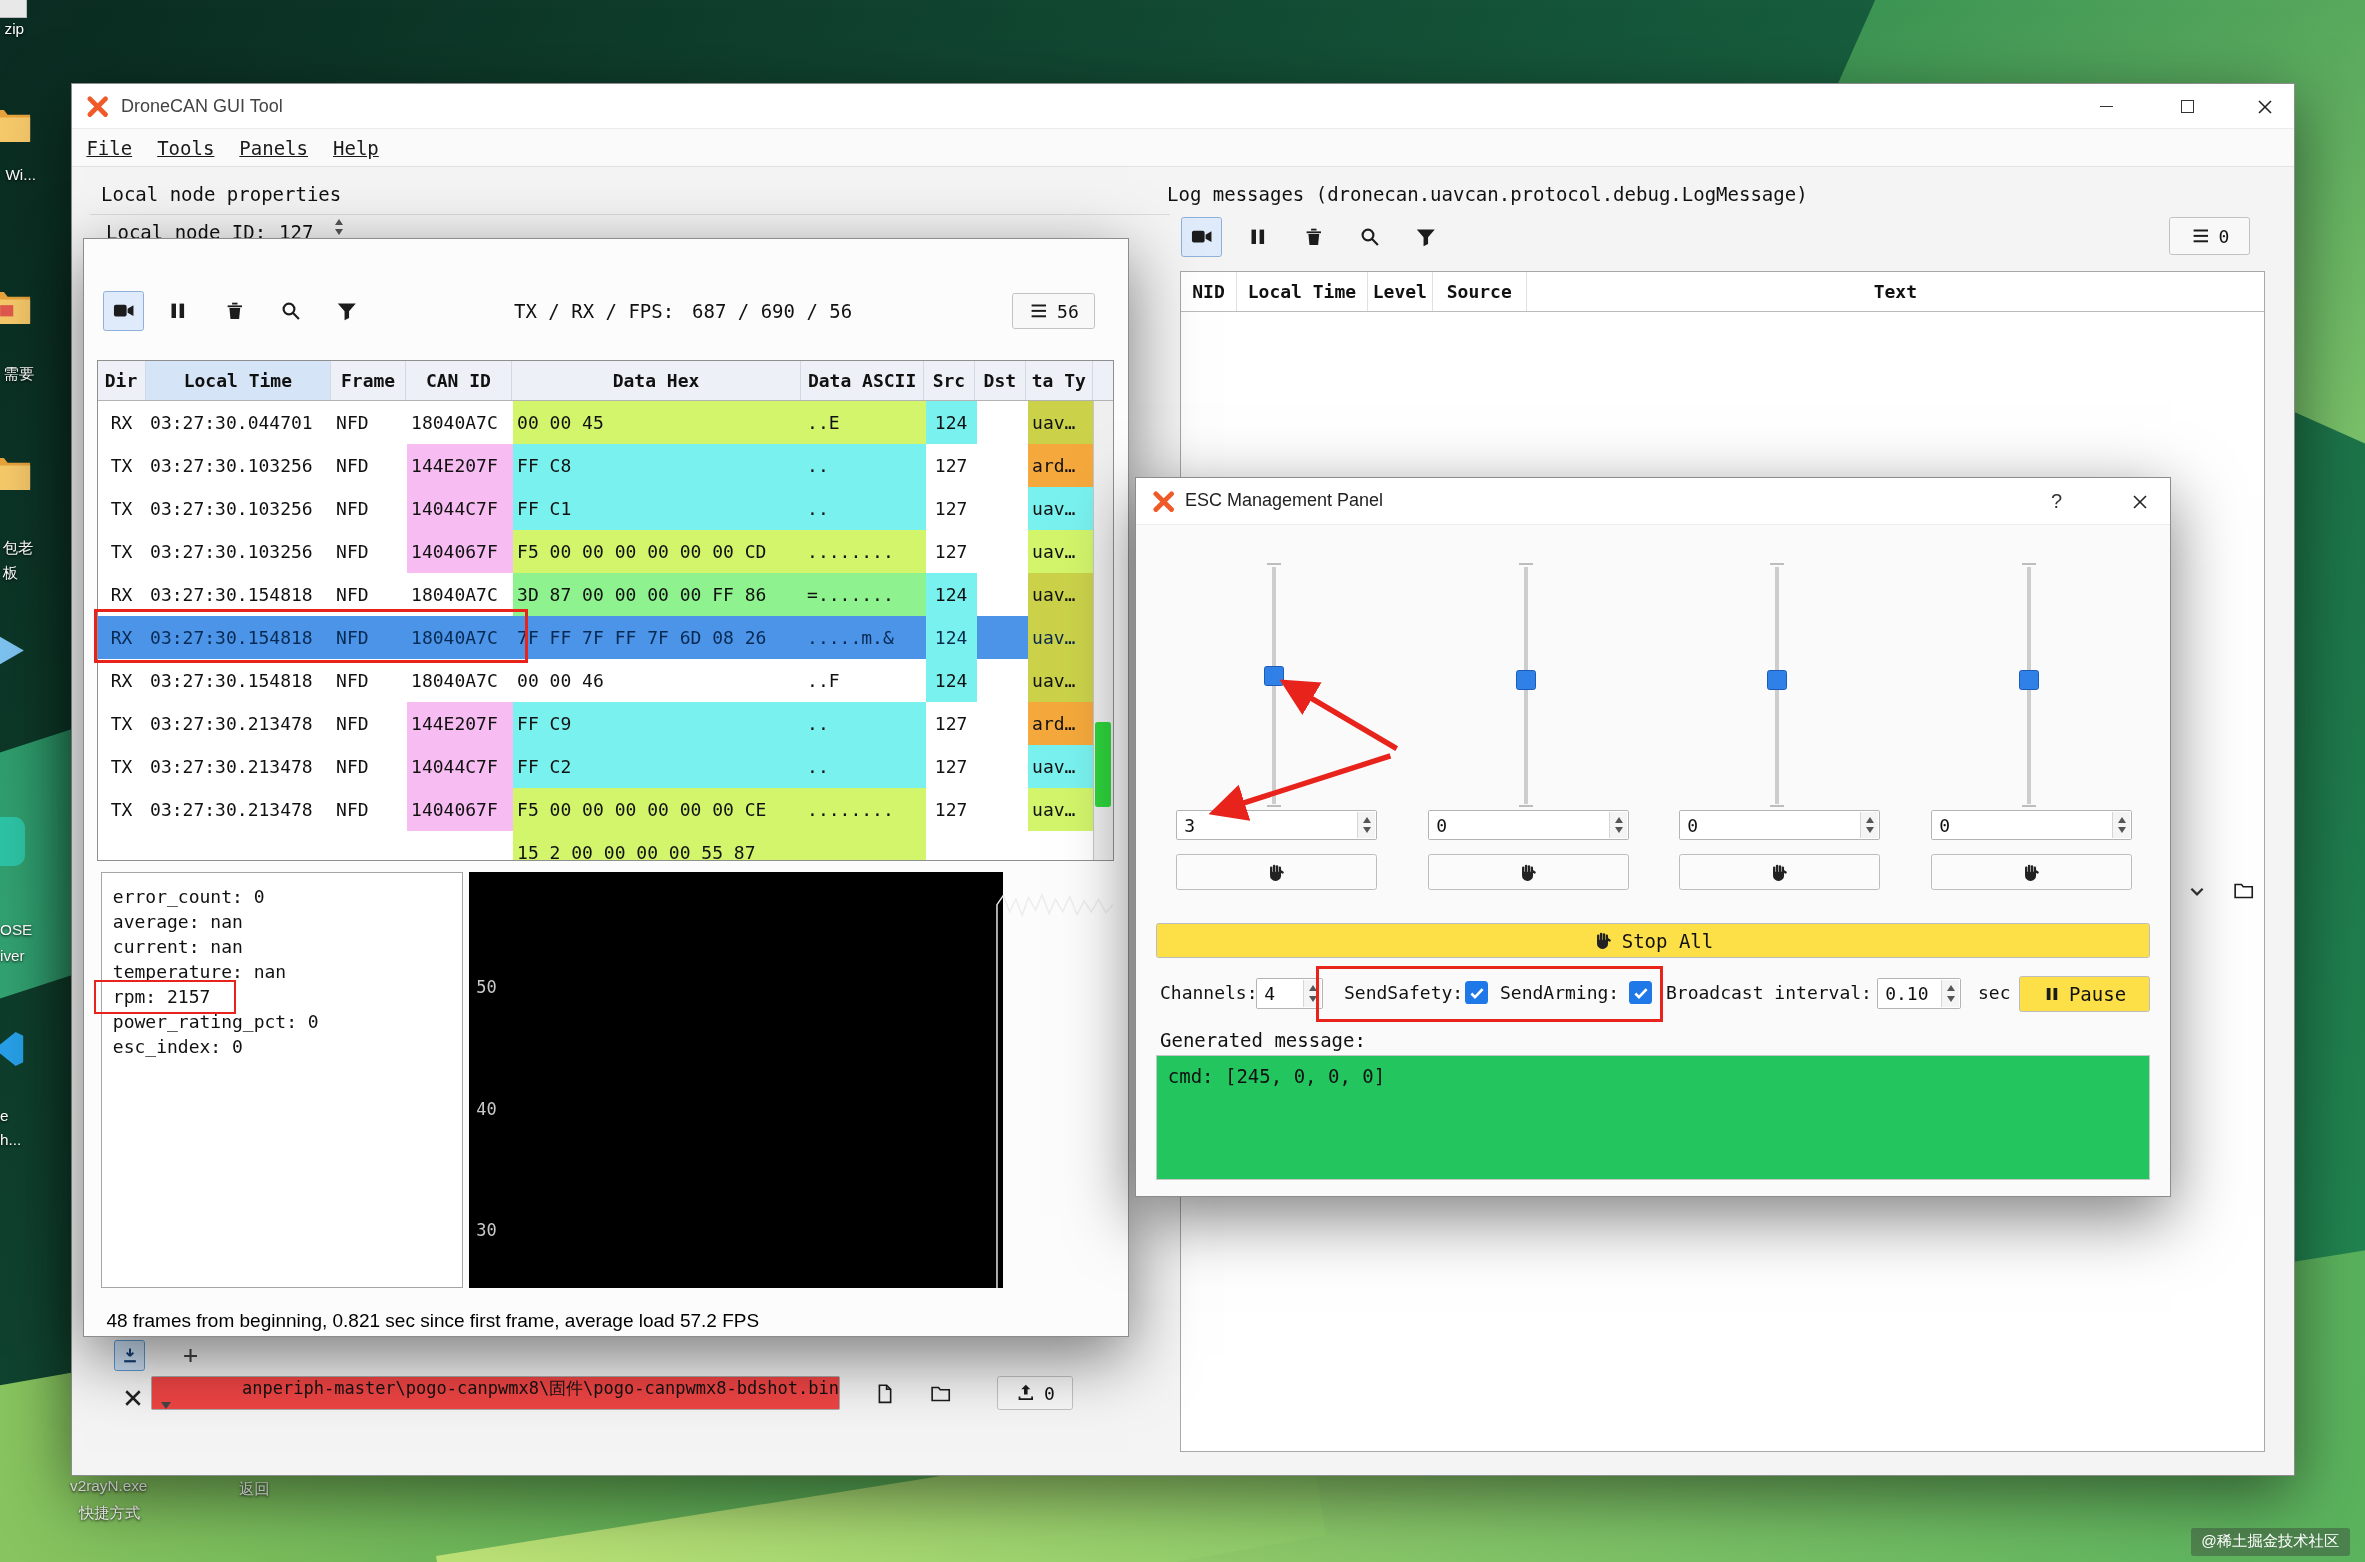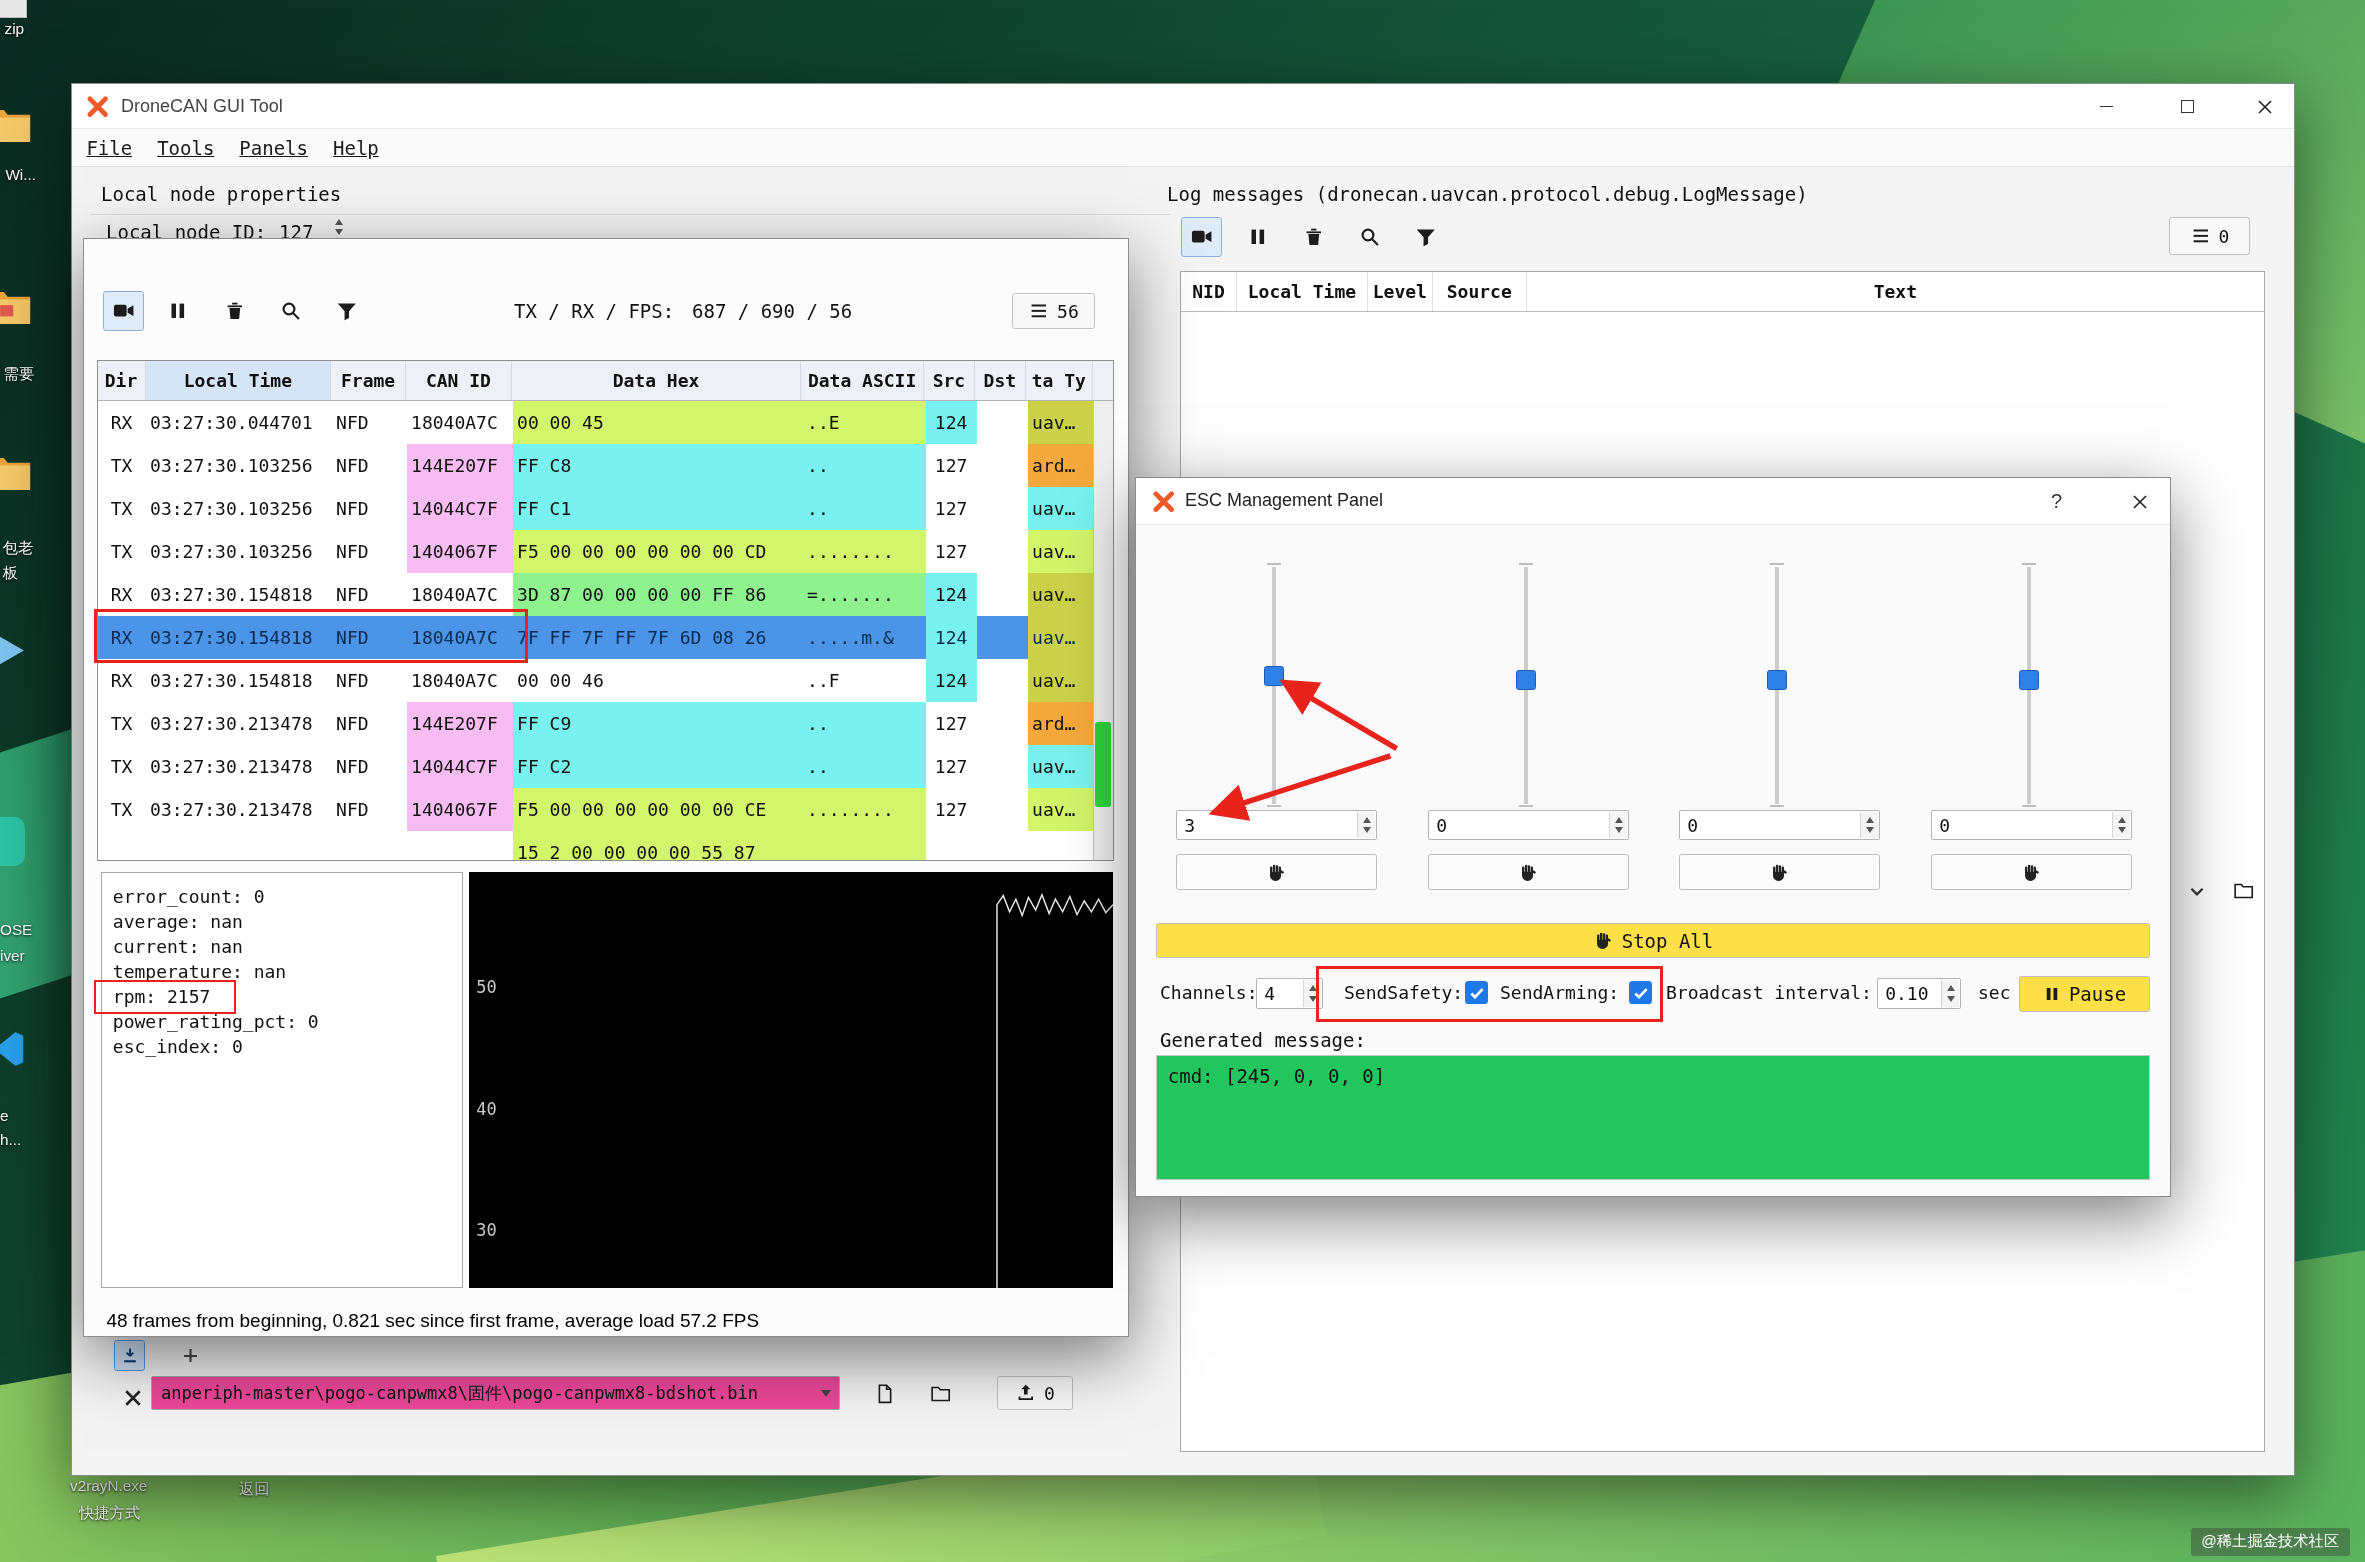--- a/index.html
+++ b/index.html
@@ -40,21 +40,21 @@
   #can-rows{position:absolute;left:0;top:40px;width:997px;height:462px;overflow:hidden;}
   .can-row{display:flex;height:43px;background:#fff;}
   .can-cell{display:flex;align-items:center;padding-left:4.5px;font-size:18px;color:#111;overflow:hidden;white-space:pre;}
   .c-dir,.c-src,.c-dst{justify-content:center;padding-left:0;}
   .can-row.selected .can-cell{background:var(--selection-blue,#4b94e8);color:#082a52;}
   #can-vscroll{position:absolute;right:0;top:40px;width:20px;height:462px;background:#efefef;border-left:0.9px solid #c6c6c6;}
   #can-vscroll .thumb{position:absolute;left:1.8px;width:15.3px;border-radius:2.7px;background:var(--scrollbar-green,#2dd53c);}
 
   
   #esc-status{position:absolute;left:17px;top:633px;width:362px;height:416px;background:#fff;border:0.9px solid #a6a6a6;padding:10.8px 10.8px;font-size:18px;line-height:25px;color:#111;}
-  #rpm-chart{position:absolute;left:385px;top:633px;width:644px;height:416px;background:#000;}
+  #rpm-chart{position:absolute;left:385px;top:633px;width:534px;height:416px;background:#000;}
   .tick{position:absolute;left:7.2px;color:#c9c9c9;font-size:17px;}
 
   
   #log-table{position:absolute;left:1108px;top:187px;width:1085px;height:1181px;background:#fff;border:0.9px solid #a8a8a8;}
   .log-header{display:flex;height:40px;border-bottom:0.9px solid #bbb;}
   .log-header .hcell{display:flex;align-items:center;justify-content:center;font-size:18px;font-weight:bold;color:#111;border-right:0.9px solid #e0e0e0;}
 
   
   .spinbox{position:absolute;background:#fff;border:0.9px solid #b4b4b4;border-radius:1.8px;}
   .spin-val{position:absolute;left:7.2px;top:0;bottom:0;display:flex;align-items:center;font-size:18px;color:#111;}
@@ -73,21 +73,21 @@
   .esc-spin{position:absolute;left:0;top:247px;width:201px;height:30px;}
   .hand-btn{position:absolute;left:0;top:291px;width:201px;height:36px;display:flex;align-items:center;justify-content:center;border:0.9px solid #bdbdbd;border-radius:2.7px;background:#fbfbfb;}
 
   
   .red-rect{position:absolute;border:3.6px solid var(--annotation-red,#e8231c);background:transparent;z-index:60;}
   #arrow-layer{position:absolute;inset:0;z-index:61;pointer-events:none;}
 
   #watermark{position:absolute;right:16px;bottom:7.2px;background:rgba(50,50,50,.38);color:#fff;font-family:"Liberation Sans",sans-serif;font-size:15.3px;padding:3.6px 10.8px;border-radius:2.7px;z-index:70;}
 
   .menu-item{font-size:19px;color:#1a1a1a;text-decoration:underline;margin-right:25px;}
-  .combo{position:absolute;background:#ec4899;border:0.9px solid #ababab;border-radius:1.8px;display:flex;align-items:center;}
+  .combo{position:absolute;background:#ef4444;border:0.9px solid #ababab;border-radius:1.8px;display:flex;align-items:flex-end;flex-direction:column;}
   .combo .txt{padding-left:9px;font-size:17px;color:#111;white-space:nowrap;overflow:hidden;flex:1;}
   .combo .dd{width:27px;display:flex;align-items:center;justify-content:center;align-self:stretch;}
   .tri-down{width:0;height:0;border-left:5.4px solid transparent;border-right:5.4px solid transparent;border-top:7.2px solid #444;}
 </style>
 </head>
 <body>
 
 <div id="wallpaper">
   <div class="ribbon" id="ribbon1"></div>
   <div class="ribbon" id="ribbon2"></div>

